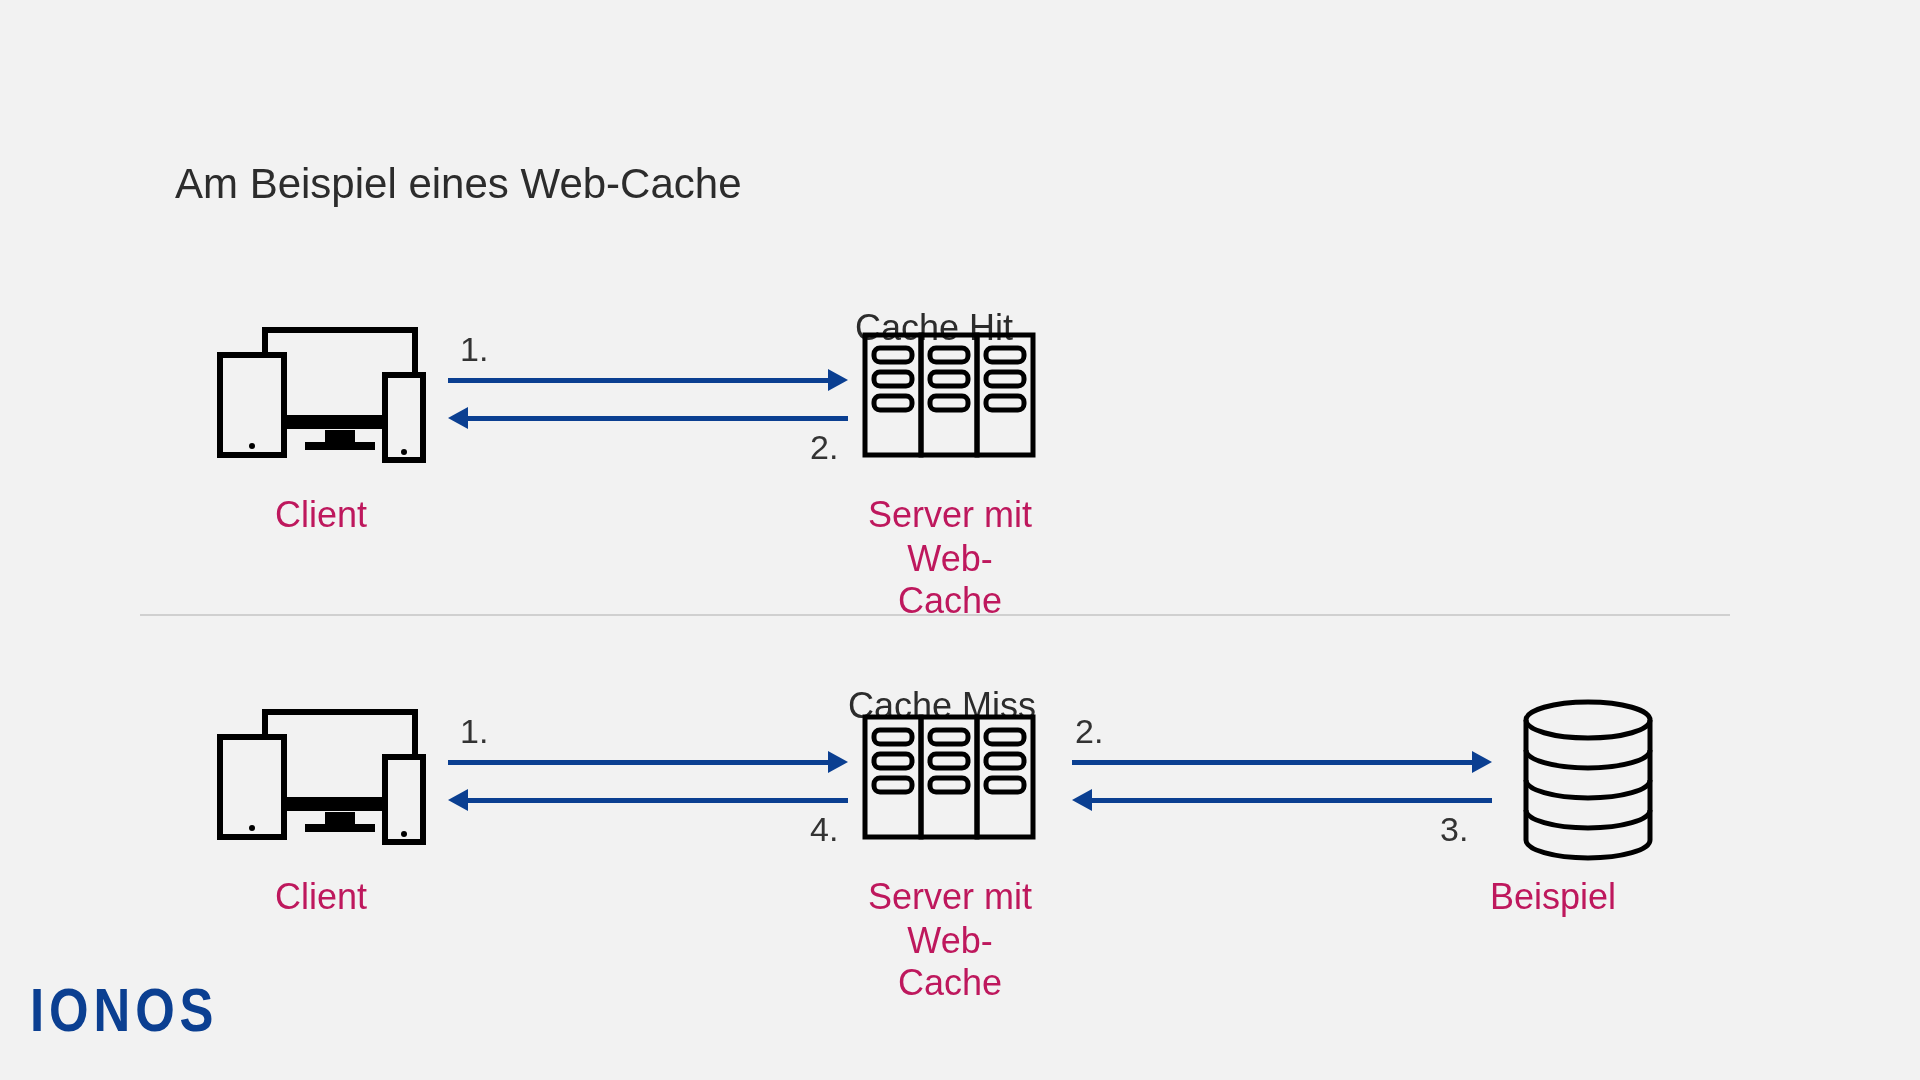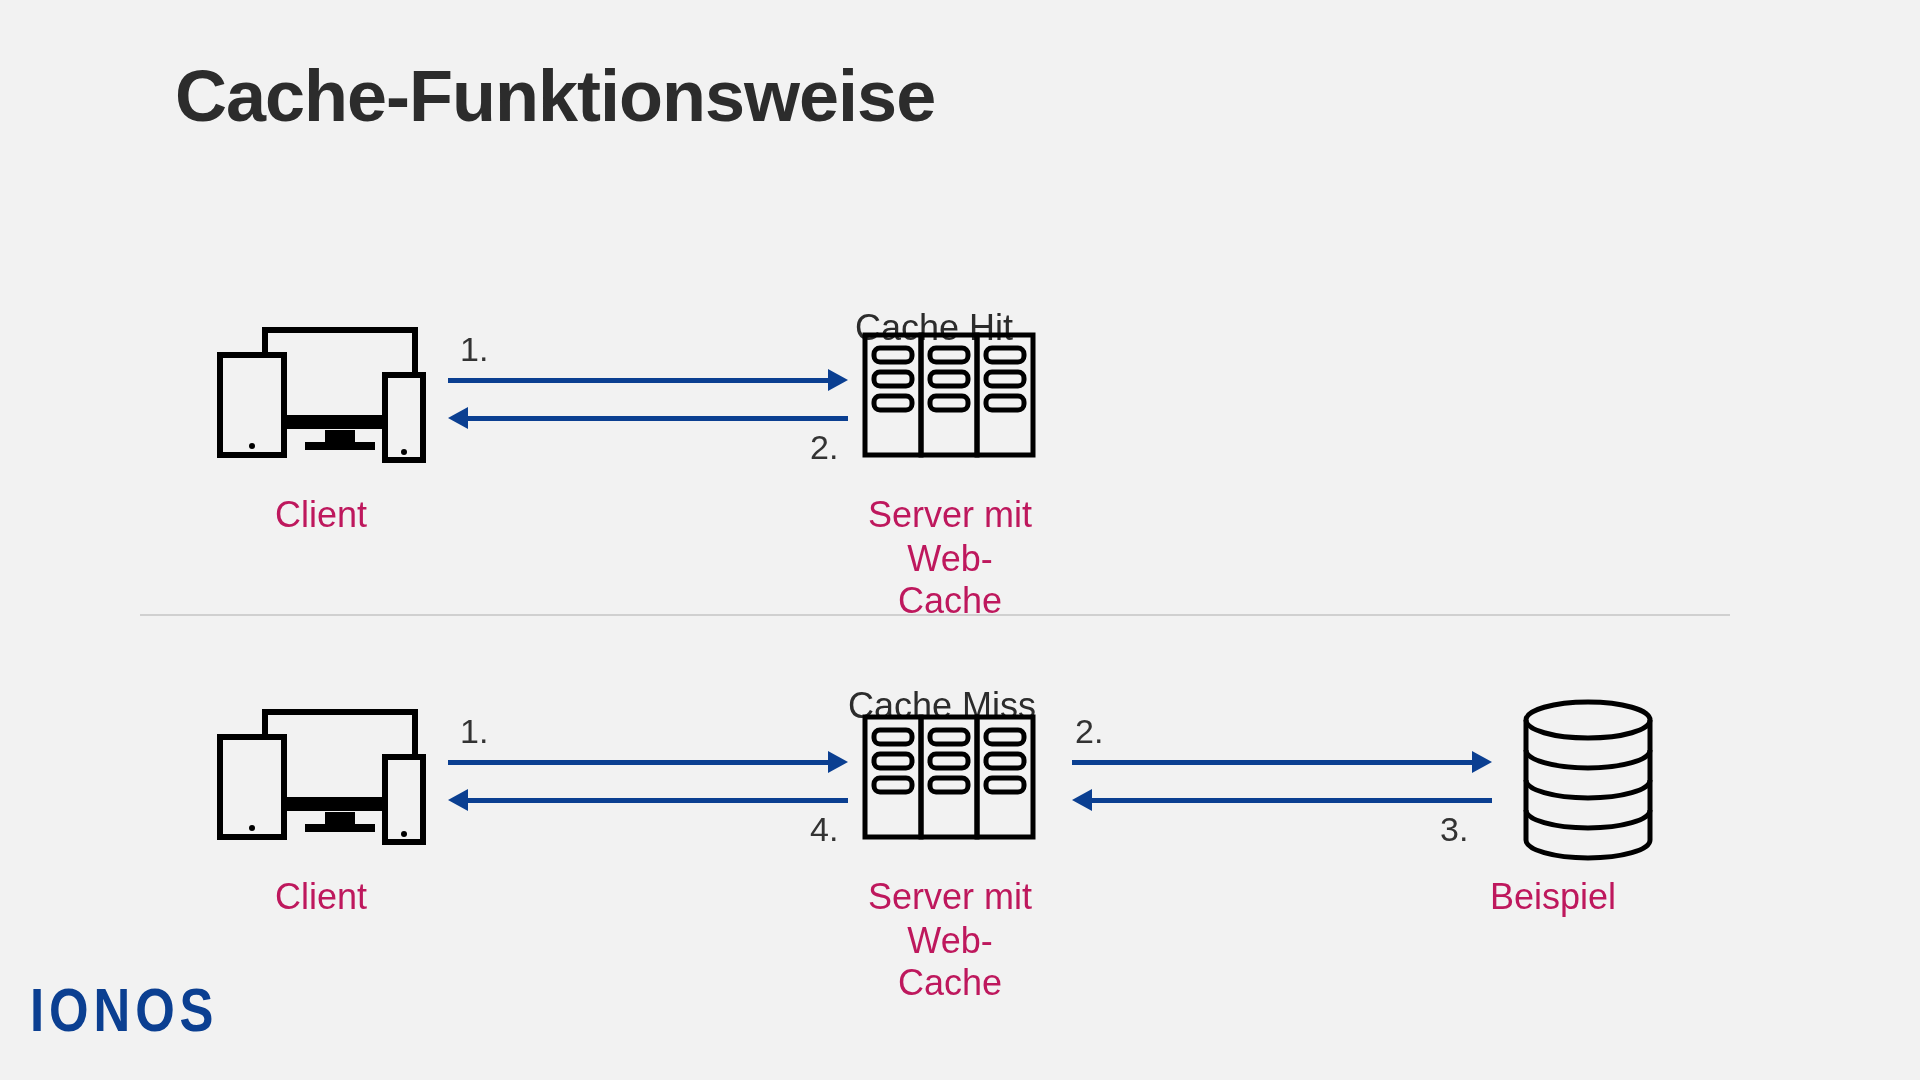--- a/index.html
+++ b/index.html
@@ -94,21 +94,21 @@
     border-top: 11px solid transparent;
     border-bottom: 11px solid transparent;
     border-right: 20px solid #0b3f91;
   }
 </style>
 </head>
 <body>
 
 <div class="canvas">
 
-  <div class="title">Cache-Funktionsweise</div>
+  <div class="subtitle">Am Beispiel eines Web-Cache</div>
 
   <div class="section-header" style="left:855px; top:270px;">Cache Hit</div>
 
   <svg class="icon" style="left:210px; top:320px;" width="220" height="150" viewBox="0 0 220 150">
 
     <rect x="55" y="10" width="150" height="95" fill="none" stroke="#000" stroke-width="6"></rect>
     <rect x="70" y="95" width="120" height="14" fill="#000"></rect>
     <rect x="115" y="110" width="30" height="12" fill="#000"></rect>
     <rect x="95" y="122" width="70" height="8" fill="#000"></rect>
 

